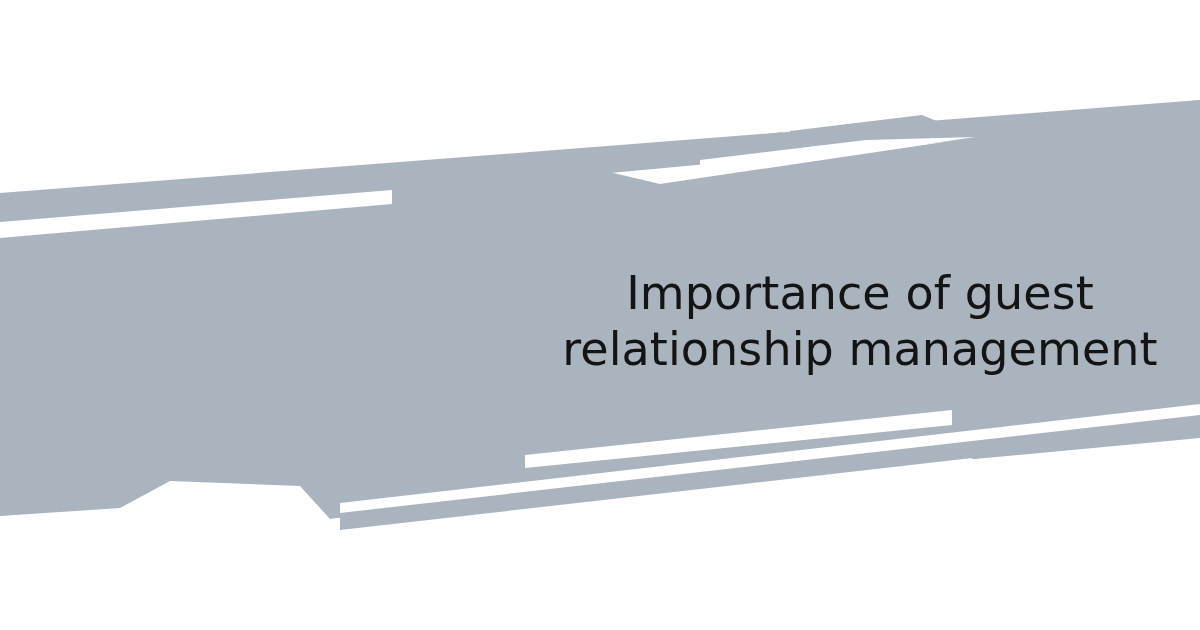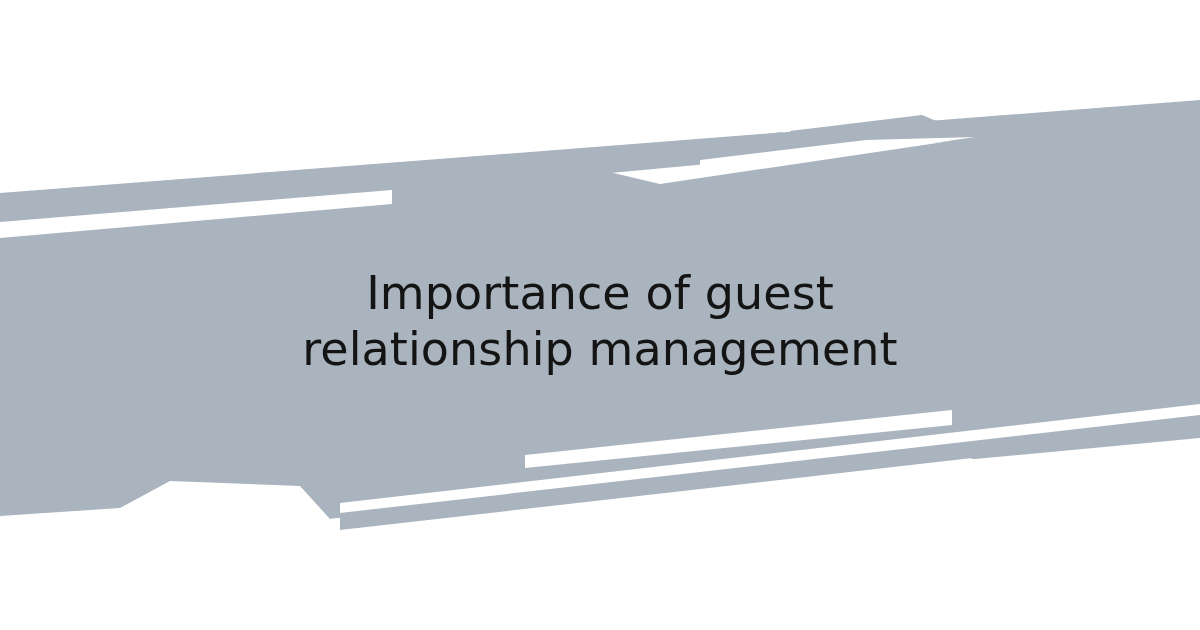--- a/index.html
+++ b/index.html
@@ -26,21 +26,21 @@
     display: block;
   }
   #title-layer {
     position: absolute;
     left: 0;
     top: 0;
     width: 1200px;
     height: 630px;
     display: flex;
     align-items: center;
-    justify-content: center;
+    justify-content: flex-end;
     pointer-events: none;
   }
   #title {
     width: 680px;
     text-align: center;
     font-family: "DejaVu Sans", "Liberation Sans", sans-serif;
     font-size: 46px;
     line-height: 1.22;
     font-weight: 400;
     letter-spacing: 0.1px;

